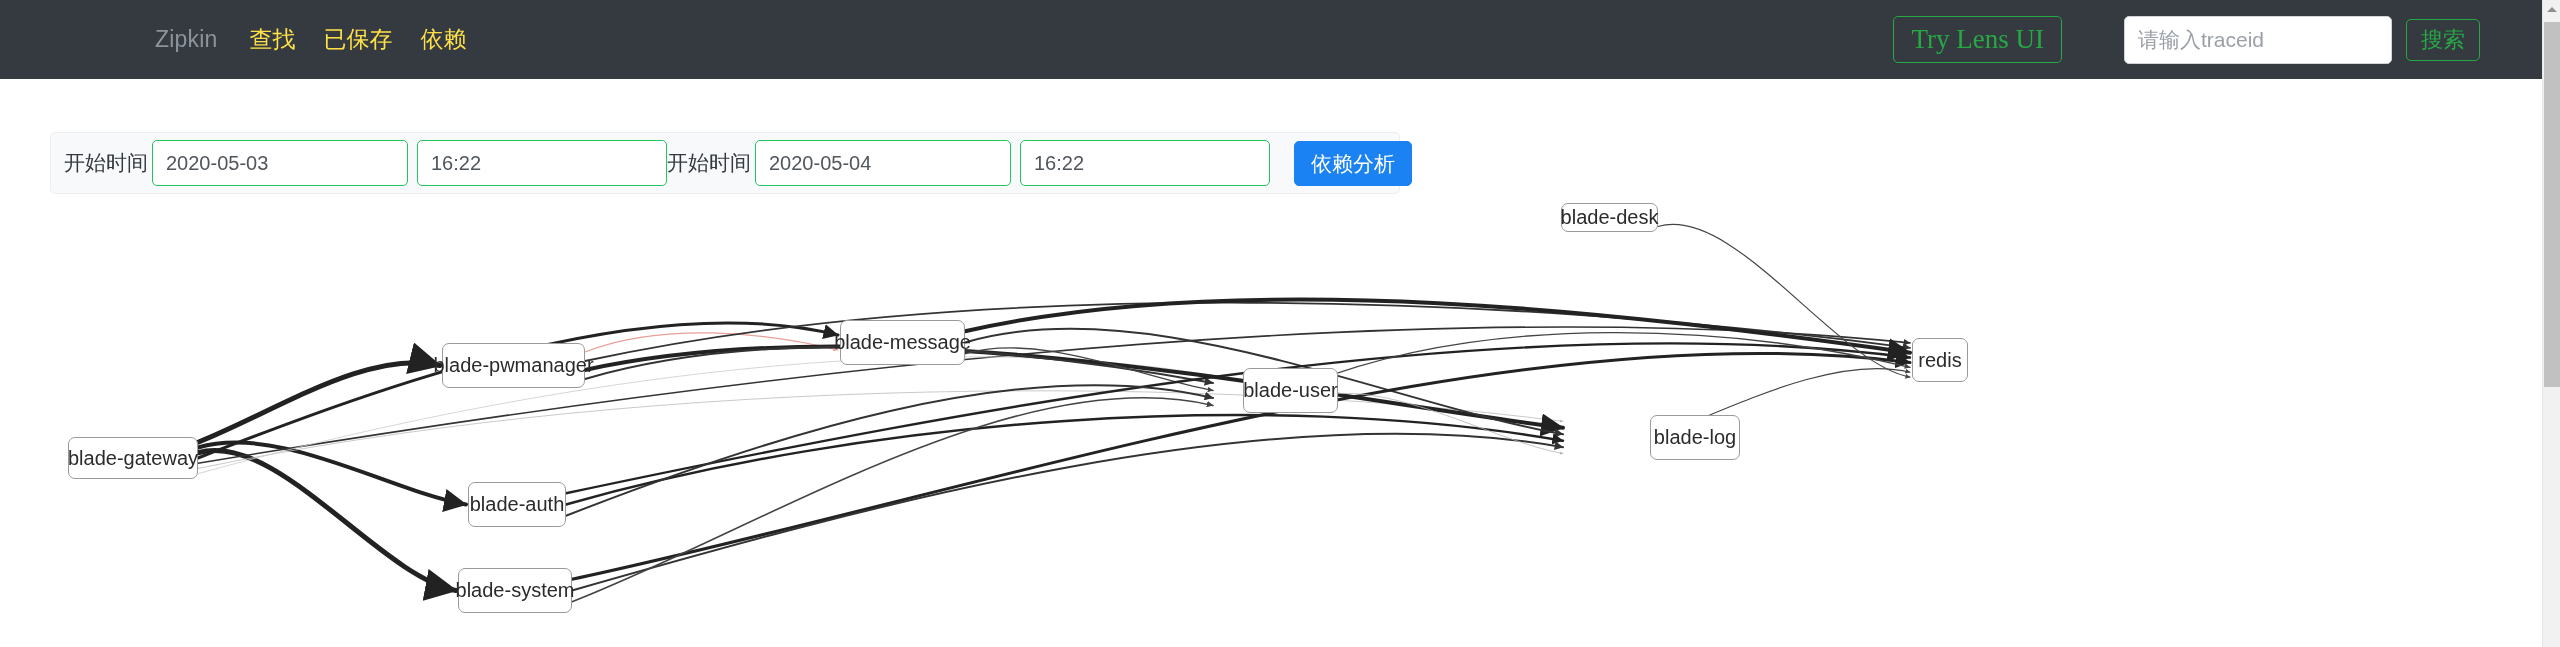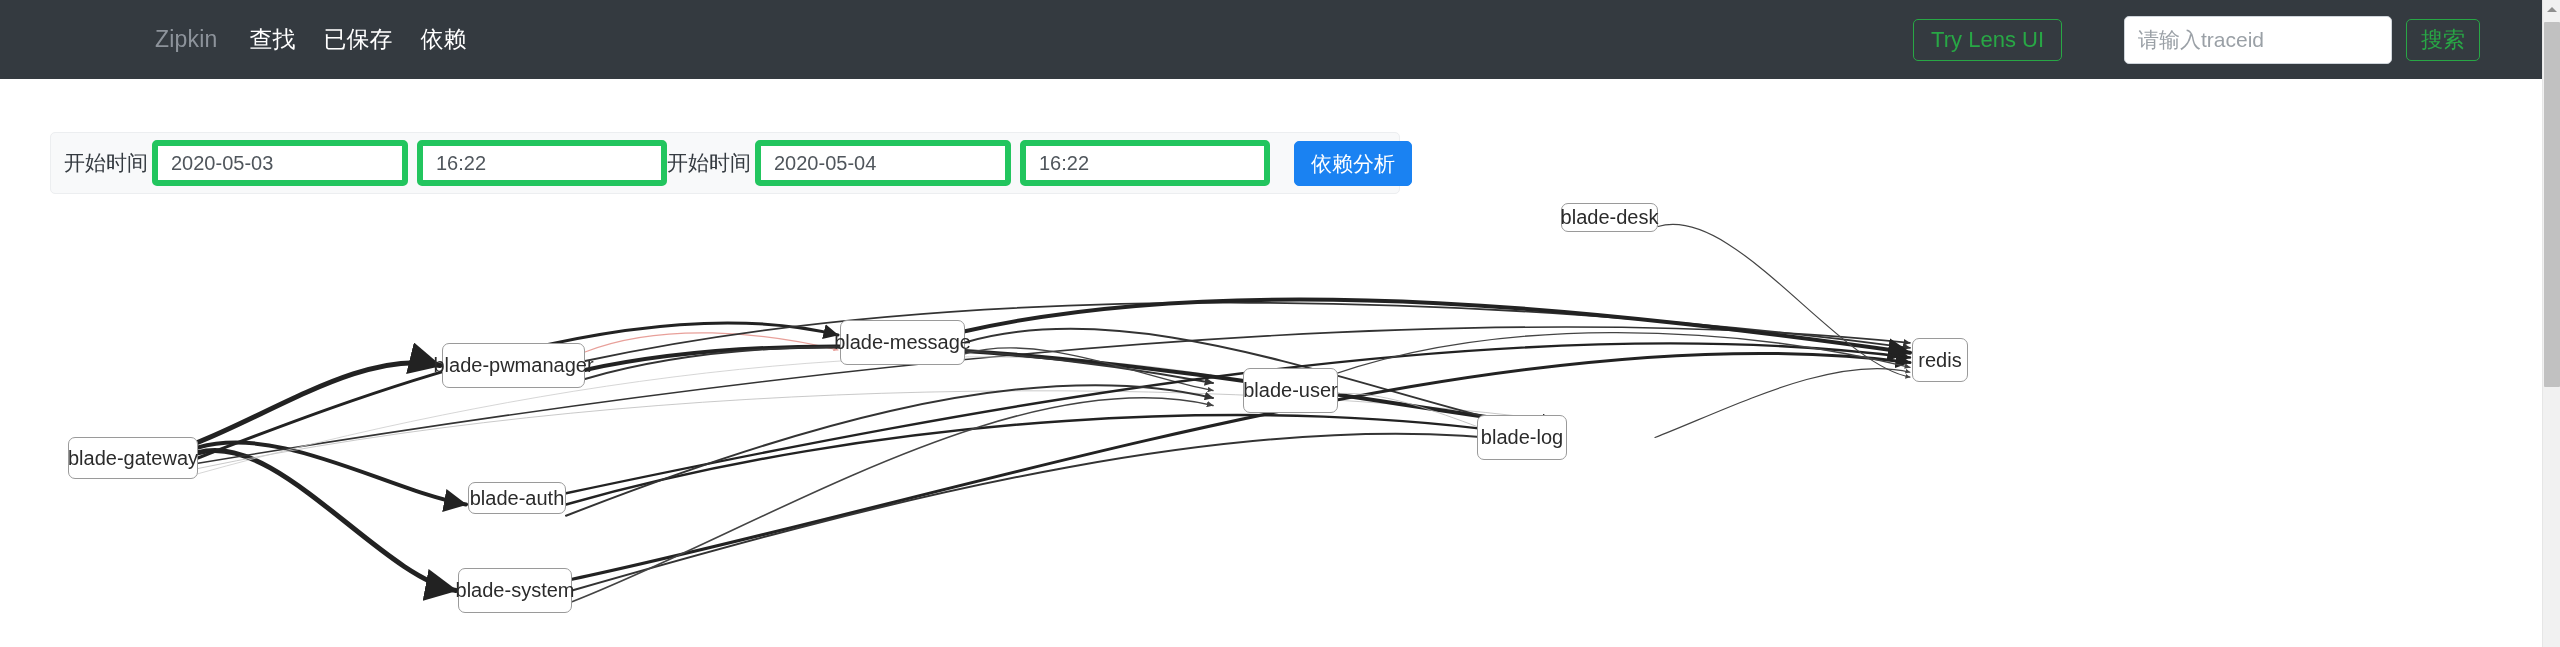--- a/index.html
+++ b/index.html
@@ -20,42 +20,42 @@
   }
   .brand {
     margin-left: 155px;
     color: #8d939b;
     font-size: 23px;
     letter-spacing: .2px;
     white-space: nowrap;
   }
   .nav-links { display: flex; align-items: center; margin-left: 32px; }
   .nav-link {
-    color: #ffffff;
+    color: #fde047;
     font-size: 23px;
     margin-right: 28px;
     white-space: nowrap;
     cursor: pointer;
   }
   .nav-right {
     margin-left: auto;
     display: flex; align-items: center;
     margin-right: 62px;
   }
   .lens-btn {
     border: 1px solid #28a745;
     color: #28a745;
     background: transparent;
     border-radius: 5px;
     padding: 9px 17px;
-    font-size: 22px;
+    font-size: 27px;
     line-height: 1;
     white-space: nowrap;
     cursor: pointer;
-    font-family: Liberation Sans, sans-serif;
+    font-family: Liberation Serif, serif;
   }
   .trace-input {
     width: 268px; height: 48px;
     margin-left: 62px;
     border: 1px solid #ced4da;
     border-radius: 5px;
     background: #fff;
     font-size: 21px;
     color: #495057;
     padding: 16px 13px;
@@ -115,21 +115,21 @@
     padding-left: 13px;
   }
   .filter-label {
     font-size: 21px;
     color: #343a40;
     white-space: nowrap;
     margin-right: 4px;
   }
   .filter-input {
     height: 46px;
-    border: 6px solid #22c55e;
+    border: 1px solid #22c55e;
     border-radius: 5px;
     background: #fff;
     font-size: 20px;
     color: #50565c;
     padding: 0 13px;
     font-family: inherit;
     outline: none;
   }
   .w-date { width: 256px; }
   .w-time { width: 250px; margin-left: 9px; }
@@ -280,30 +280,30 @@
   <div id="node-layer">
       <div class="node-box" style="left: 68px; top: 241px; width: 130px; height: 42px;">
         <span>blade-gateway</span>
       </div>
       <div class="node-box" style="left: 442px; top: 147px; width: 143px; height: 45px;">
         <span>blade-pwmanager</span>
       </div>
       <div class="node-box" style="left: 840px; top: 124px; width: 125px; height: 45px;">
         <span>blade-message</span>
       </div>
-      <div class="node-box" style="left: 468px; top: 286px; width: 98px; height: 32px;">
+      <div class="node-box" style="left: 468px; top: 286px; width: 98px; height: 45px;">
         <span>blade-auth</span>
       </div>
       <div class="node-box" style="left: 458px; top: 372px; width: 114px; height: 45px;">
         <span>blade-system</span>
       </div>
       <div class="node-box" style="left: 1215px; top: 172px; width: 95px; height: 45px; margin-left: 28px;">
         <span>blade-user</span>
       </div>
-      <div class="node-box" style="left: 1477px; top: 219px; width: 90px; height: 45px;">
+      <div class="node-box" style="left: 1650px; top: 219px; width: 90px; height: 45px;">
         <span>blade-log</span>
       </div>
       <div class="node-box" style="left: 1561px; top: 7px; width: 97px; height: 29px;">
         <span>blade-desk</span>
       </div>
       <div class="node-box" style="left: 1912px; top: 142px; width: 56px; height: 44px;">
         <span>redis</span>
       </div>
     </div>
 </div>

